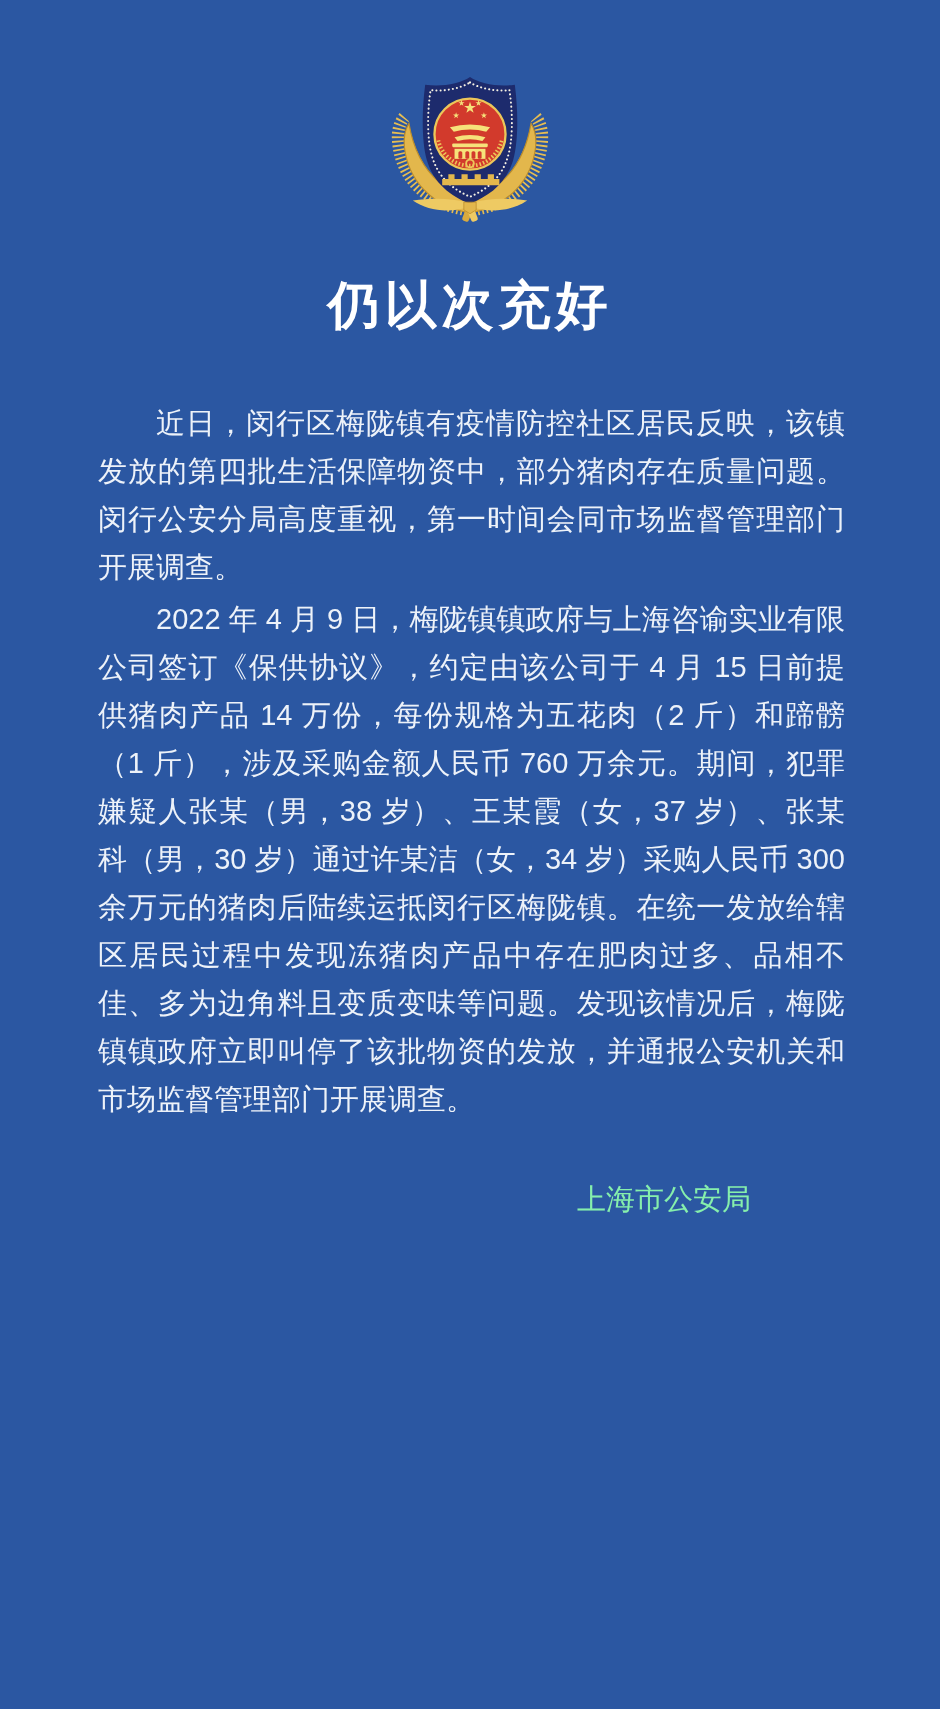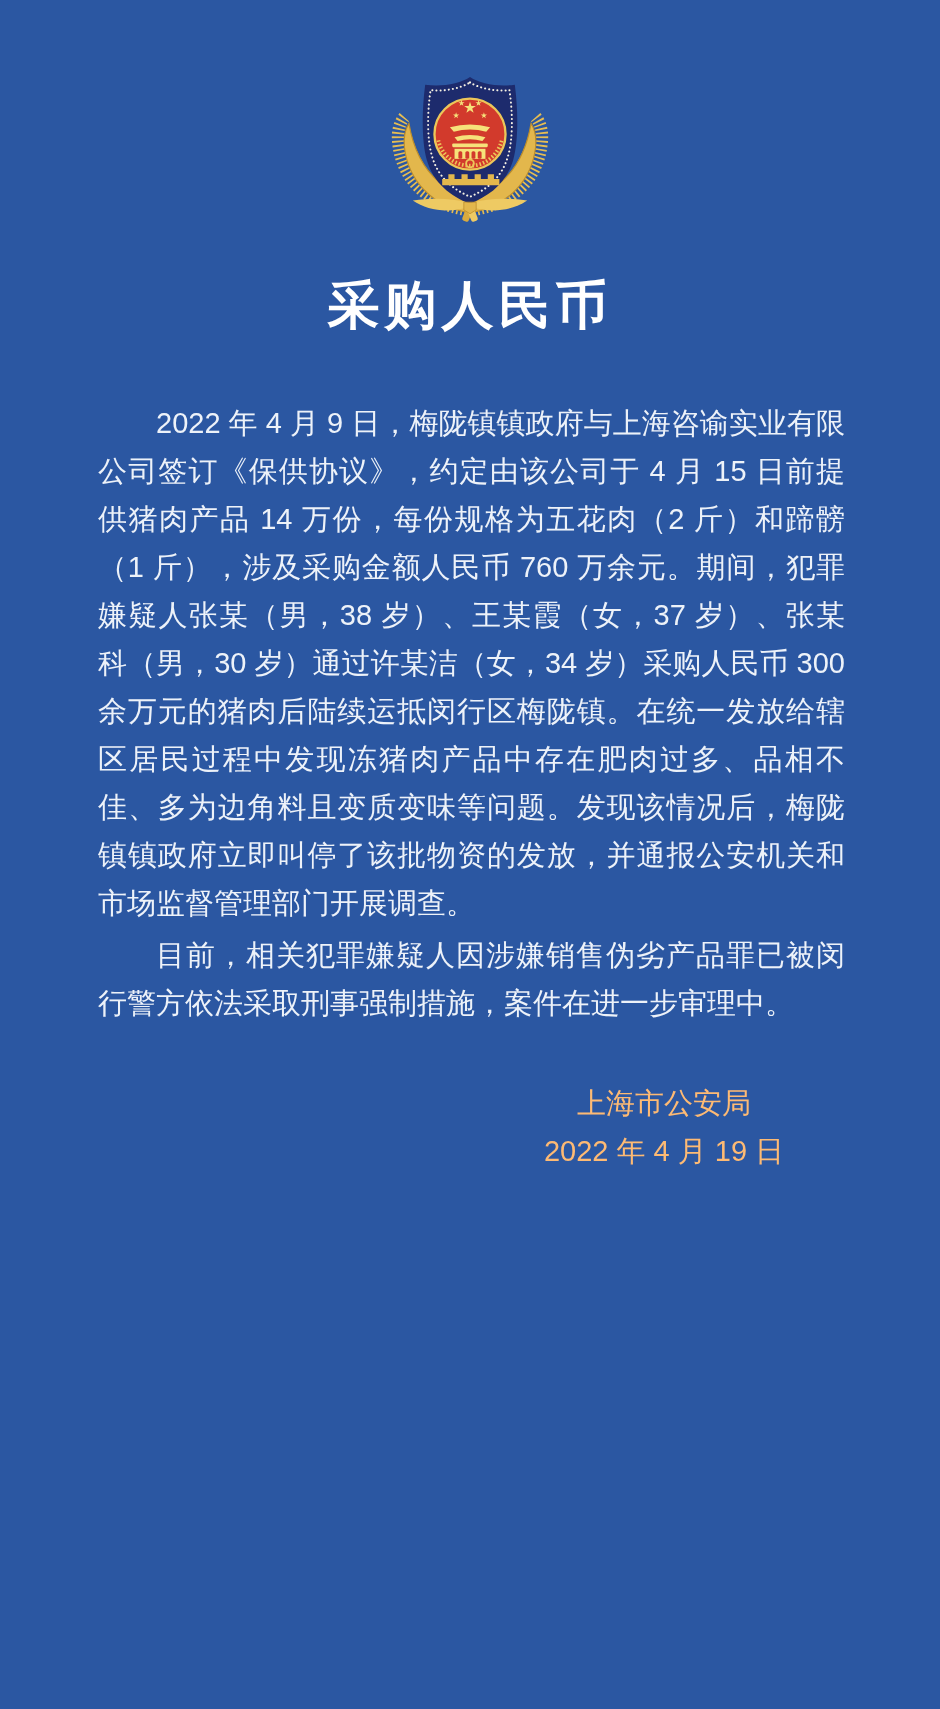--- a/index.html
+++ b/index.html
@@ -36,21 +36,21 @@
     text-align:justify;
   }
   .body-text p{
     margin:0 0 4px 0;
     text-indent:2em;
   }
   .sign-block{
     width:330px;
     margin:52px 111px 0 auto;
     text-align:center;
-    color:#fdba74;
+    color:#86efac;
     font-size:29px;
     line-height:48px;
   }
 </style>
 </head>
 <body>
 
 <div class="page">
 
   <div class="emblem-wrap">
@@ -99,25 +99,24 @@
       </g>
 
       <circle cx="110" cy="126" r="5" fill="none" stroke="#ecc659" stroke-width="2.4"></circle>
 
       <path d="M74,146 h8 v-6 h8 v6 h9 v-6 h8 v6 h9 v-6 h8 v6 h9 v-6 h8 v6 h7 v8 h-74 Z" fill="#e3b74c"></path>
 
       <path d="M102,176 h16 v10 l-8,5 -8,-5 Z" fill="#e3b74c" stroke="#bb8d2c" stroke-width="1"></path>
     </svg>
   </div>
 
-  <div class="notice-title">采购人民币</div>
+  <div class="notice-title">仍以次充好</div>
 
   <div class="body-text">
+    <p>近日，闵行区梅陇镇有疫情防控社区居民反映，该镇发放的第四批生活保障物资中，部分猪肉存在质量问题。闵行公安分局高度重视，第一时间会同市场监督管理部门开展调查。</p>
     <p>2022 年 4 月 9 日，梅陇镇镇政府与上海咨谕实业有限公司签订《保供协议》，约定由该公司于 4 月 15 日前提供猪肉产品 14 万份，每份规格为五花肉（2 斤）和蹄髈（1 斤），涉及采购金额人民币 760 万余元。期间，犯罪嫌疑人张某（男，38 岁）、王某霞（女，37 岁）、张某科（男，30 岁）通过许某洁（女，34 岁）采购人民币 300 余万元的猪肉后陆续运抵闵行区梅陇镇。在统一发放给辖区居民过程中发现冻猪肉产品中存在肥肉过多、品相不佳、多为边角料且变质变味等问题。发现该情况后，梅陇镇镇政府立即叫停了该批物资的发放，并通报公安机关和市场监督管理部门开展调查。</p>
-    <p>目前，相关犯罪嫌疑人因涉嫌销售伪劣产品罪已被闵行警方依法采取刑事强制措施，案件在进一步审理中。</p>
   </div>
 
   <div class="sign-block">
     <div>上海市公安局</div>
-    <div>2022 年 4 月 19 日</div>
   </div>
 
 </div>
 
 </body></html>

